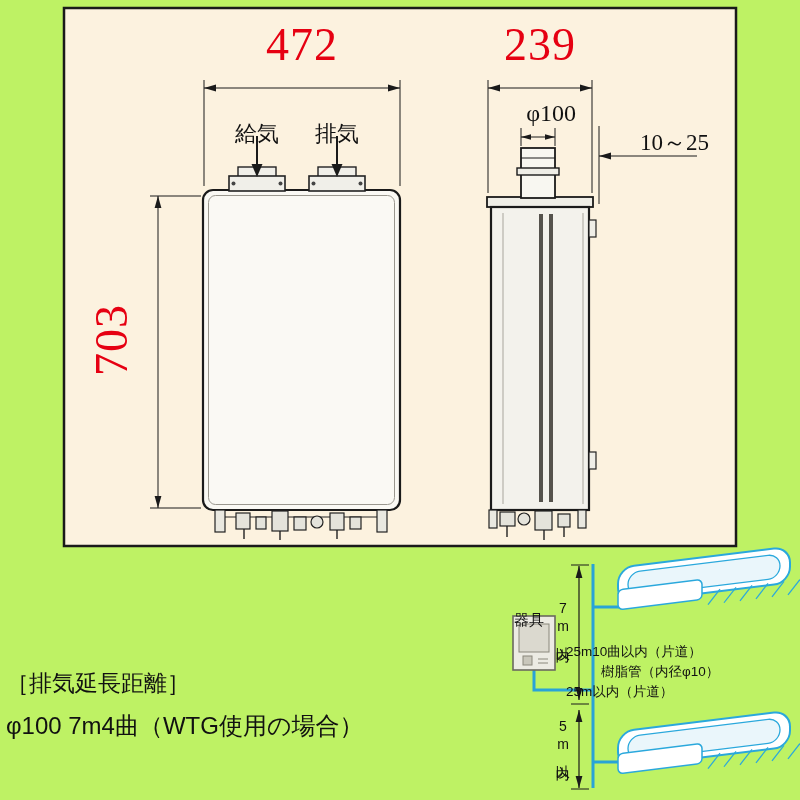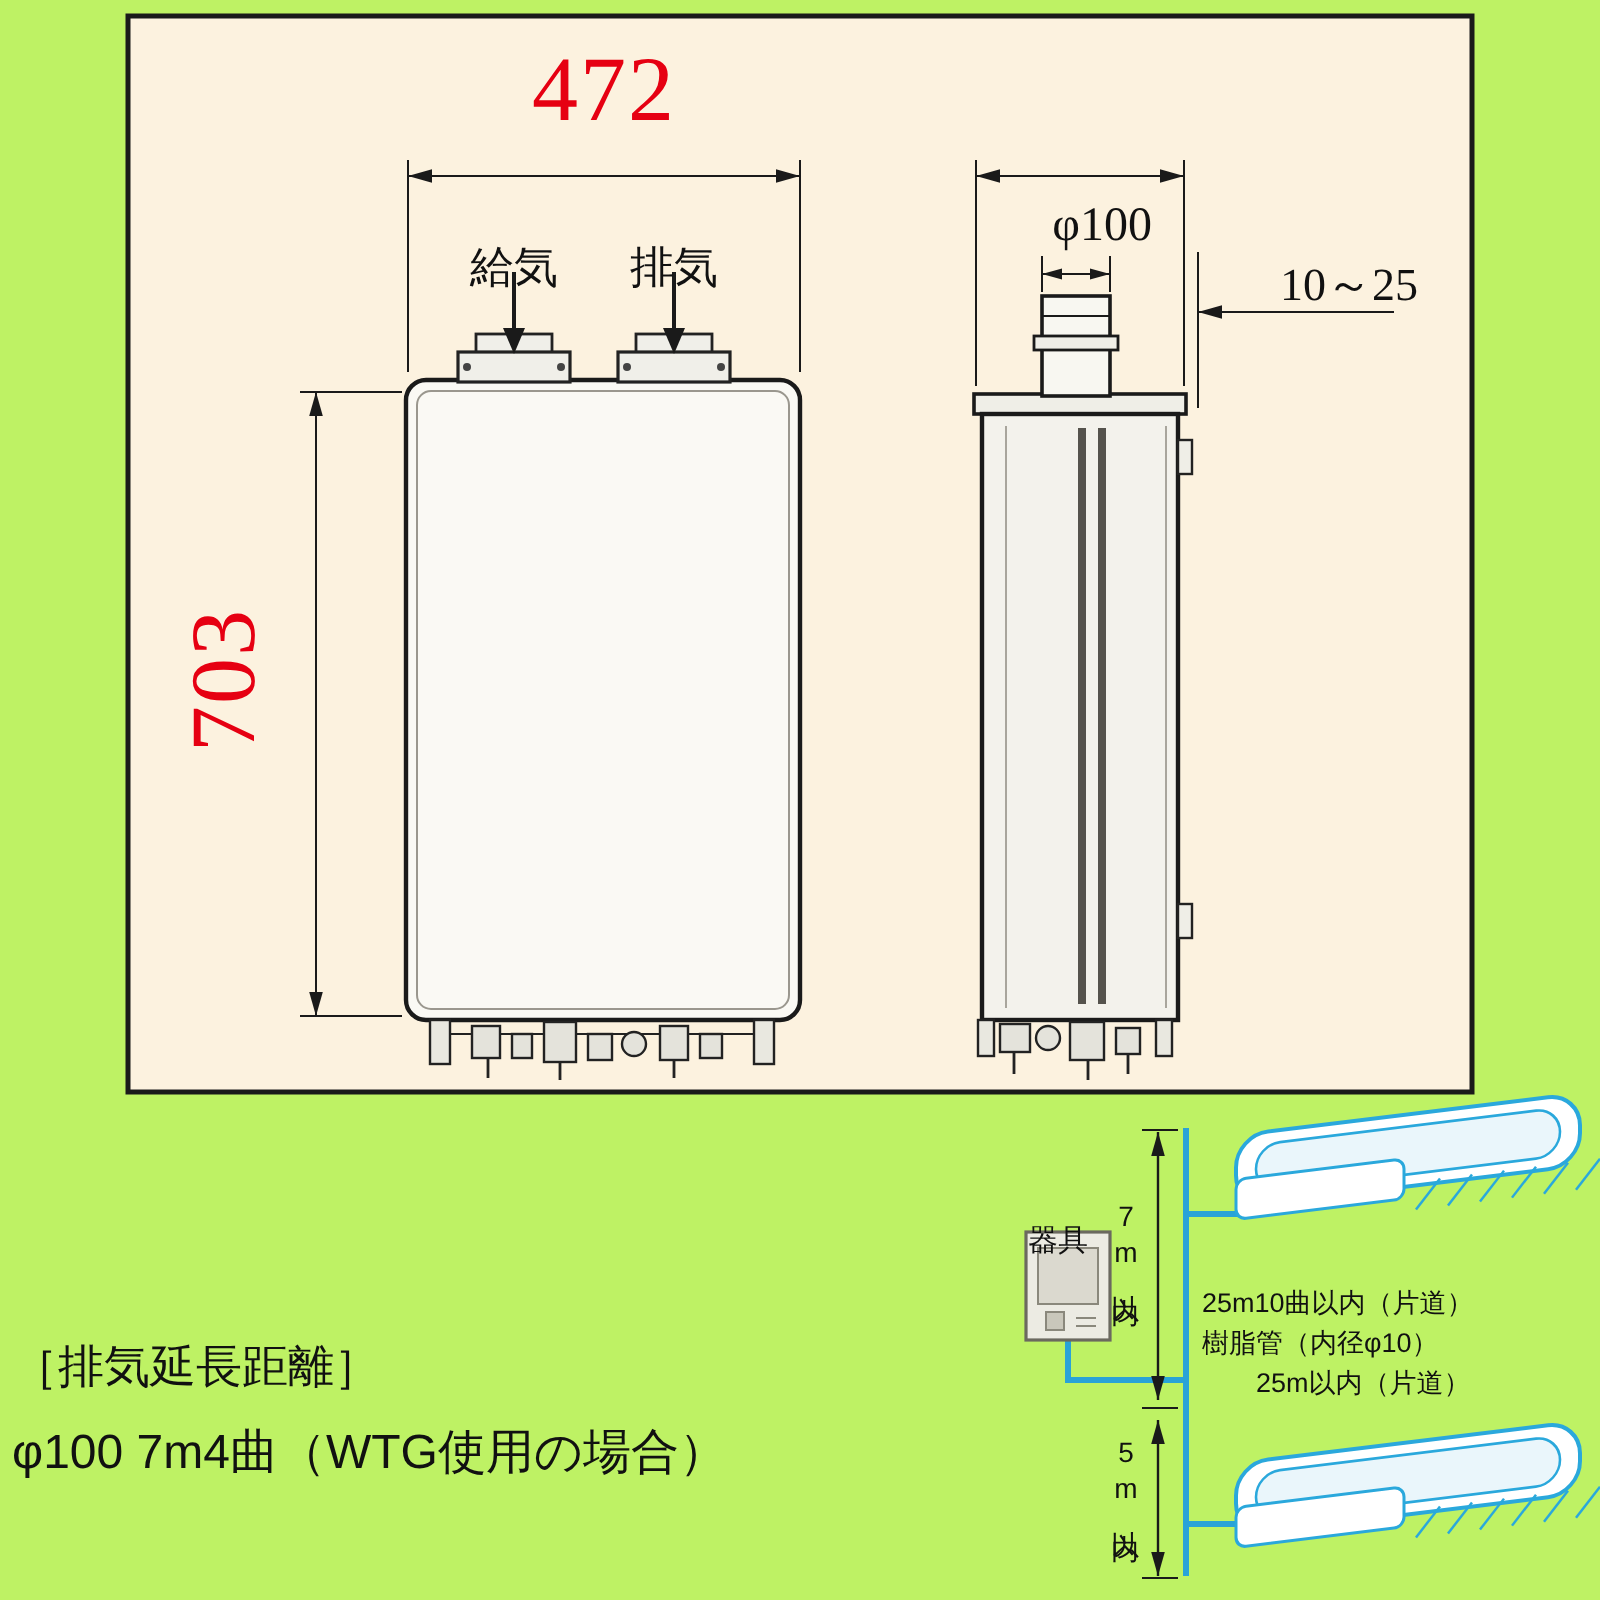--- a/index.html
+++ b/index.html
@@ -170,20 +170,21 @@
       <line x1="124" y1="64" x2="136" y2="50" stroke="#2aa8dc" stroke-width="1.3"></line>
       <line x1="140" y1="64" x2="152" y2="50" stroke="#2aa8dc" stroke-width="1.3"></line>
       <line x1="156" y1="64" x2="168" y2="50" stroke="#2aa8dc" stroke-width="1.3"></line>
       <line x1="172" y1="64" x2="184" y2="50" stroke="#2aa8dc" stroke-width="1.3"></line>
     </g>
   </g>
 </svg>
 
 <div class="txt dim-red" style="left:204px;top:22px;width:196px;">472</div>
 
+<div class="txt dim-red" style="left:486px;top:22px;width:108px;">239</div>
 
 <div class="txt dim-red rot90" style="left:12px;top:316px;width:200px;height:48px;line-height:48px;">703</div>
 
 <div class="txt jp" style="left:234px;top:103px;width:46px;font-size:22px;text-align:center;">給気</div>
 
 <div class="txt jp" style="left:314px;top:103px;width:46px;font-size:22px;text-align:center;">排気</div>
 
 <div class="txt dim-black" style="left:500px;top:100px;width:76px;font-size:24px;text-align:right;">φ100</div>
 
 <div class="txt dim-black" style="left:640px;top:127px;font-size:23px;">10～25</div>
@@ -191,17 +192,17 @@
 <div class="txt jp" style="left:6px;top:652px;font-size:23px;">［排気延長距離］</div>
 
 <div class="txt jp" style="left:6px;top:694px;font-size:24px;">φ100 7m4曲（WTG使用の場合）</div>
 
 <div class="txt jp" style="left:514px;top:595px;font-size:15px;">器具</div>
 
 <div class="txt vtext" style="left:554px;top:600px;">7m以内</div>
 
 <div class="txt vtext" style="left:554px;top:718px;">5m以内</div>
 
-<div class="txt note" style="left:601px;top:643px;">25m10曲以内（片道）</div>
+<div class="txt note" style="left:566px;top:643px;">25m10曲以内（片道）</div>
 <div class="txt note" style="left:601px;top:663px;">樹脂管（内径φ10）</div>
-<div class="txt note" style="left:628px;top:683px;">25m以内（片道）</div>
+<div class="txt note" style="left:566px;top:683px;">25m以内（片道）</div>
 
 </div>
 
 </body></html>

